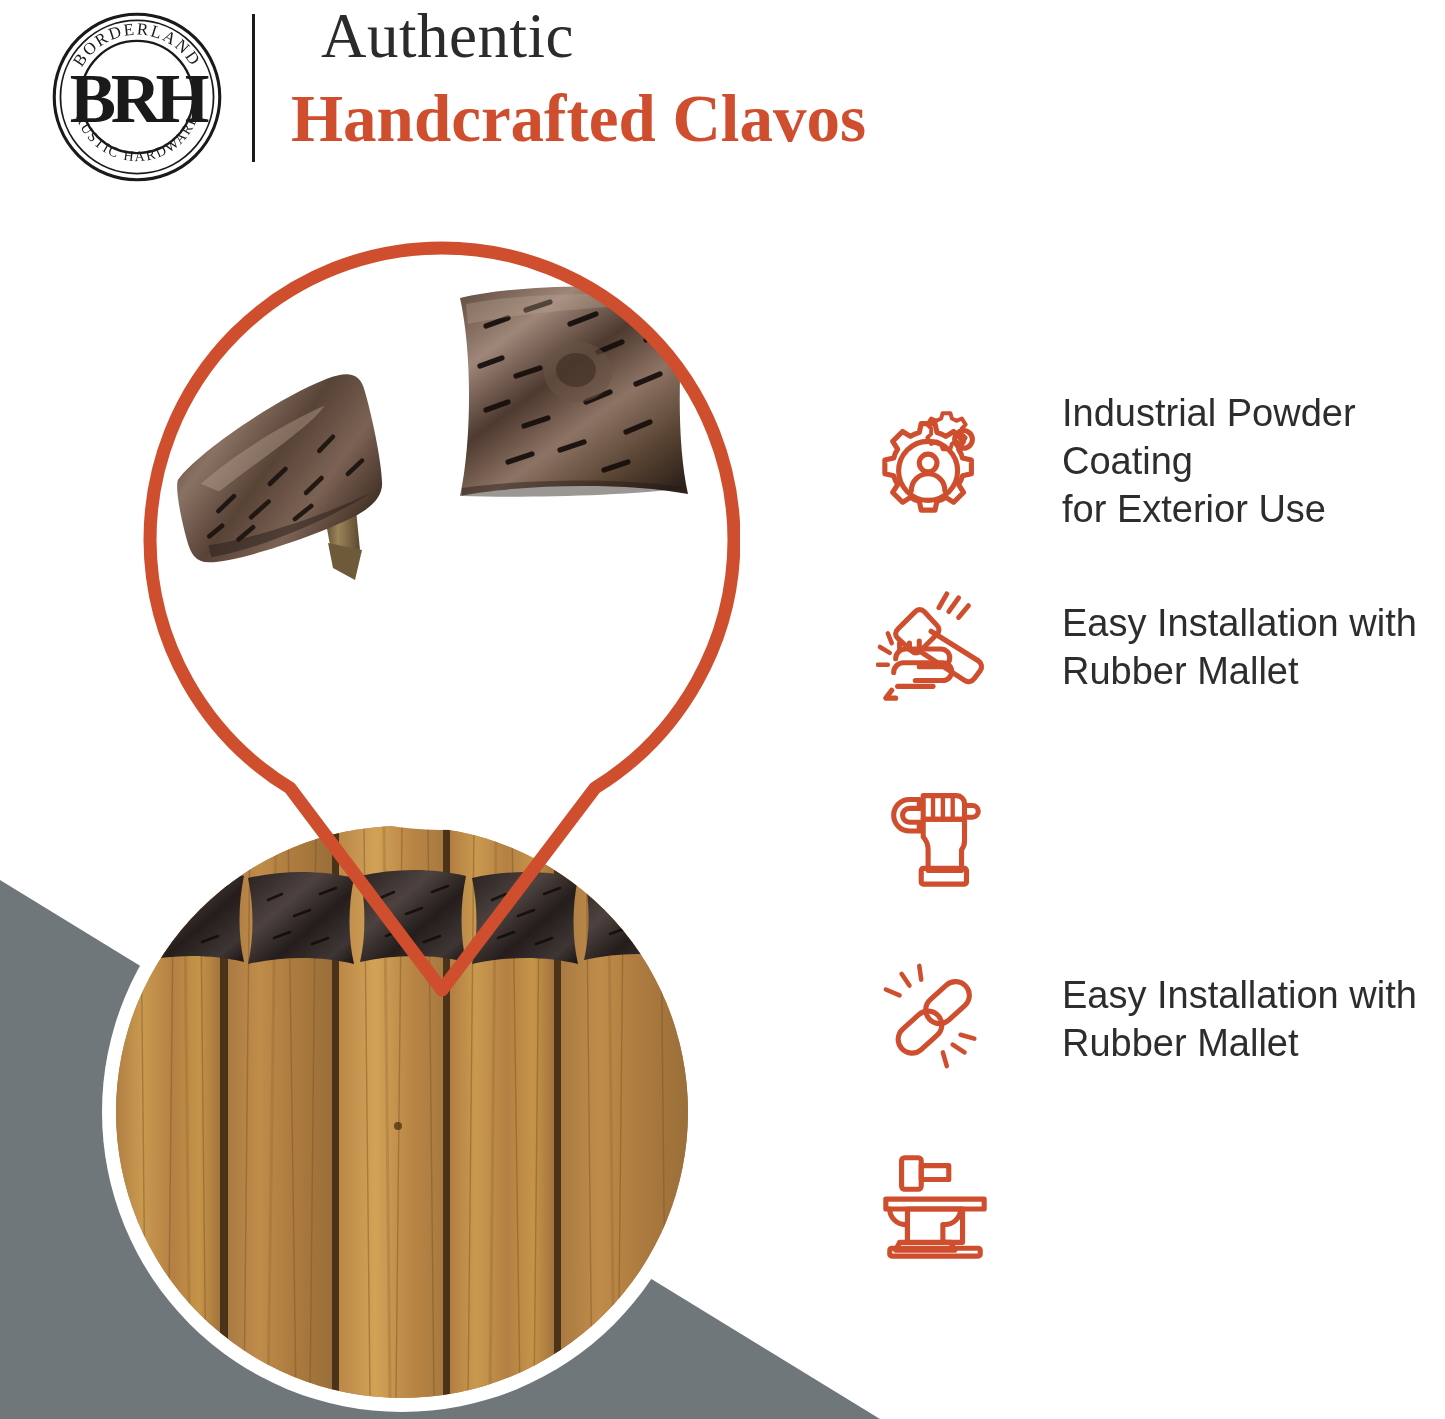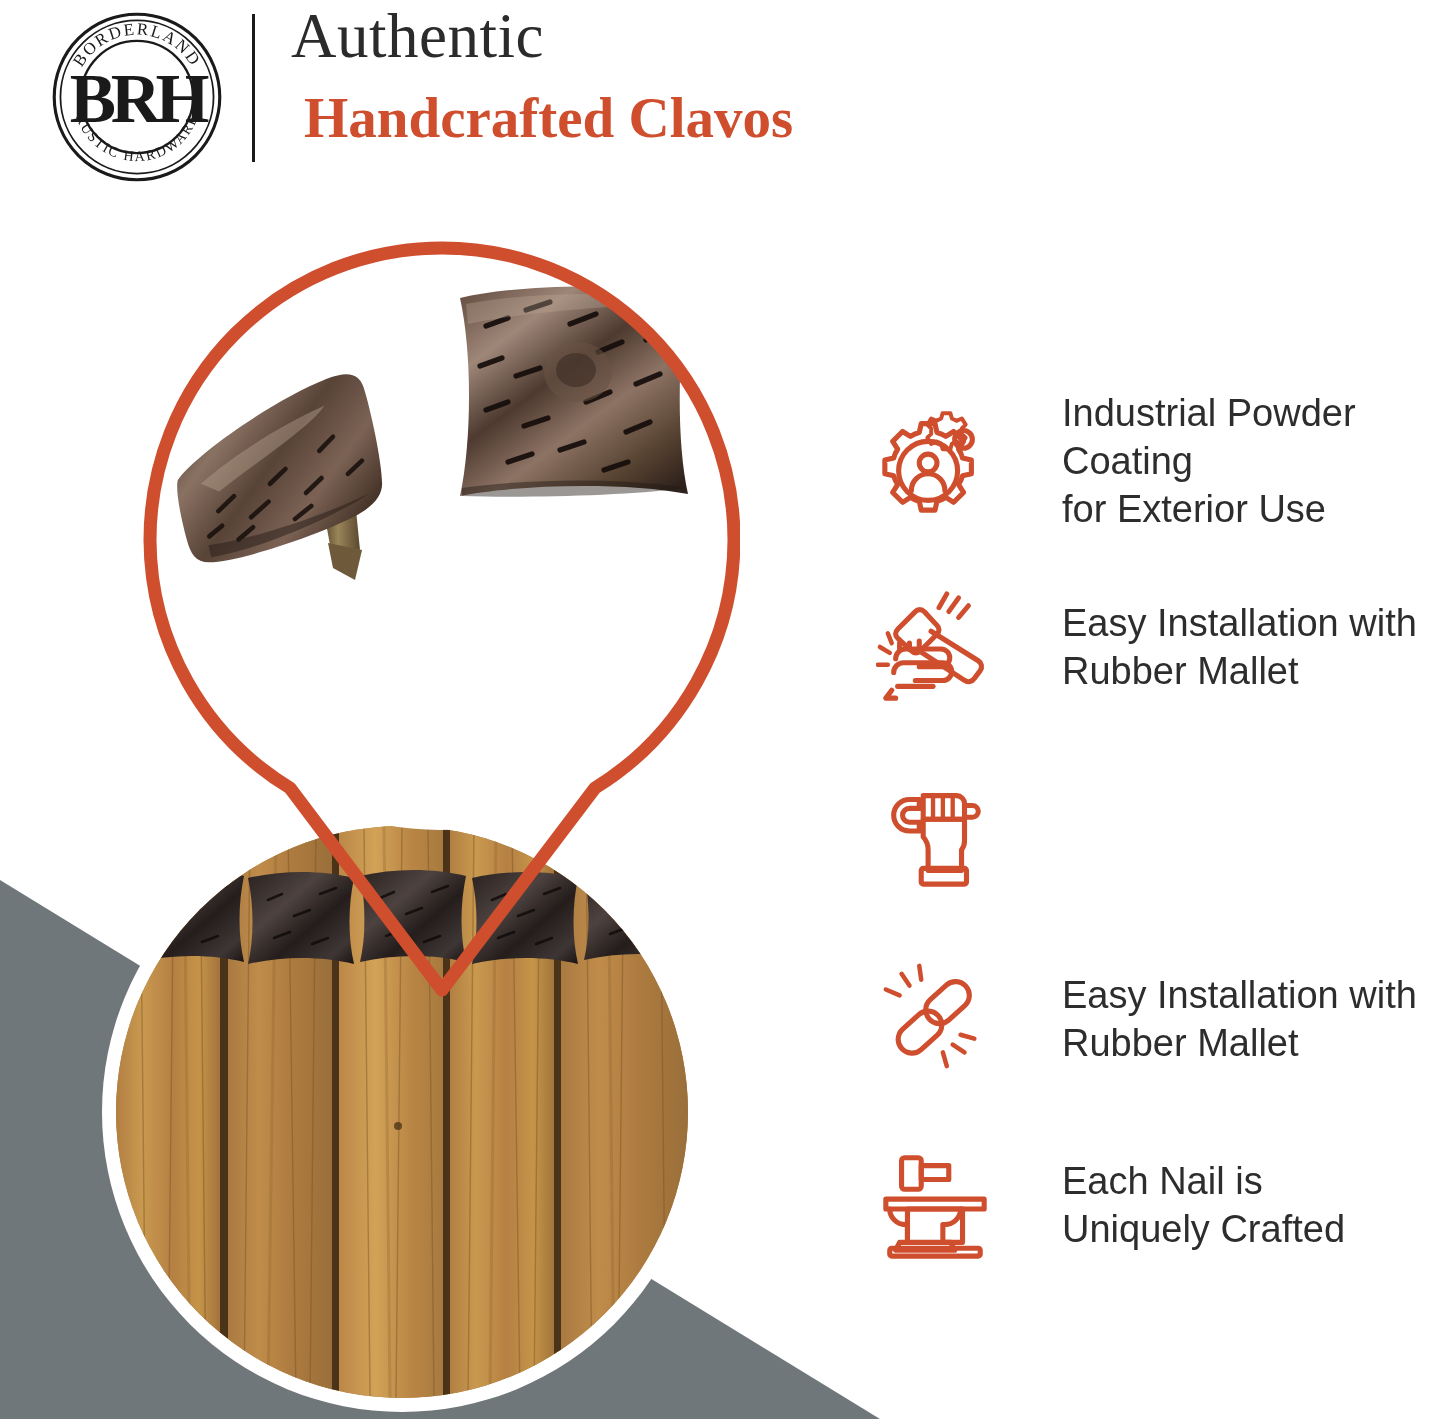--- a/index.html
+++ b/index.html
@@ -58,30 +58,30 @@
     margin-left: 36px;
     margin-top: 2px;
   }
   #title-line1 {
     font-family: "Liberation Serif", serif;
     font-size: 63px;
     line-height: 68px;
     color: #2b2b2b;
     letter-spacing: 0.5px;
     font-weight: 400;
+    margin-left: 30px;
   }
   #title-line2 {
     font-family: "Liberation Serif", serif;
-    font-size: 57px;
+    font-size: 67px;
     line-height: 96px;
     color: #CF4E2E;
     font-weight: 700;
     letter-spacing: 0px;
     white-space: nowrap;
-    margin-left: 13px;
   }
 
   
   #bubble {
     position: absolute;
     left: 140px;
     top: 238px;
     width: 600px;
     height: 760px;
     z-index: 5;
@@ -524,18 +524,16 @@
 
           <path d="M10,54 h100 v10 h-100 z"></path>
 
           <path d="M14,64 a16,16 0 0 0 16,16 h2 v18 h-8 l-4,8 h60 l-4,-8 h-8 v-18 h2 a16,16 0 0 0 16,-16"></path>
 
           <path d="M32,64 h56 v34 h-56 z"></path>
 
           <rect x="14" y="104" width="92" height="8" rx="2"></rect>
         </svg>
       </div>
-      <div class="feature-label">Each Nail is
-Uniquely Crafted</div>
     </div>
 
   </div>
 </div>
 
 </body></html>

